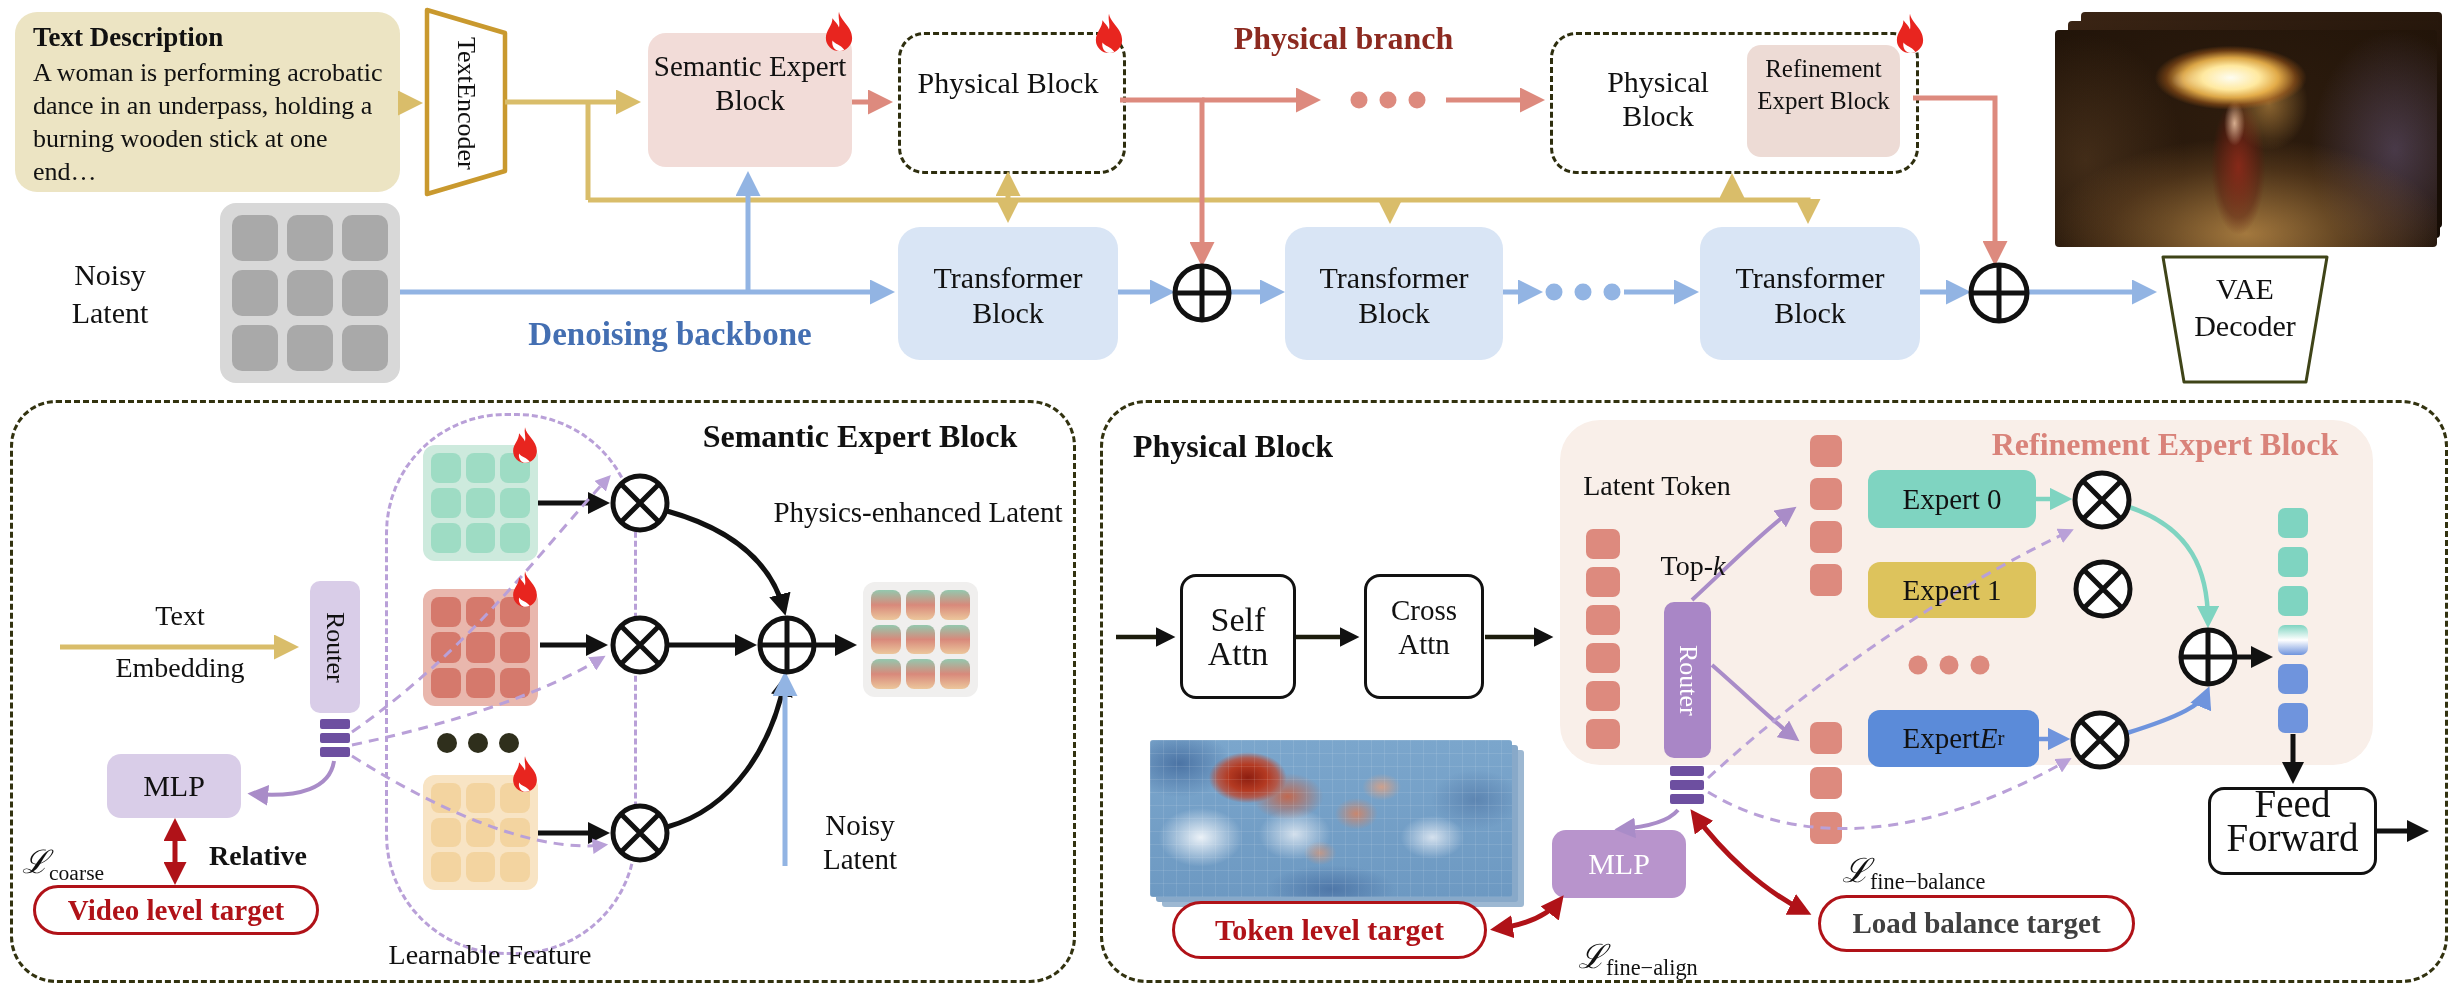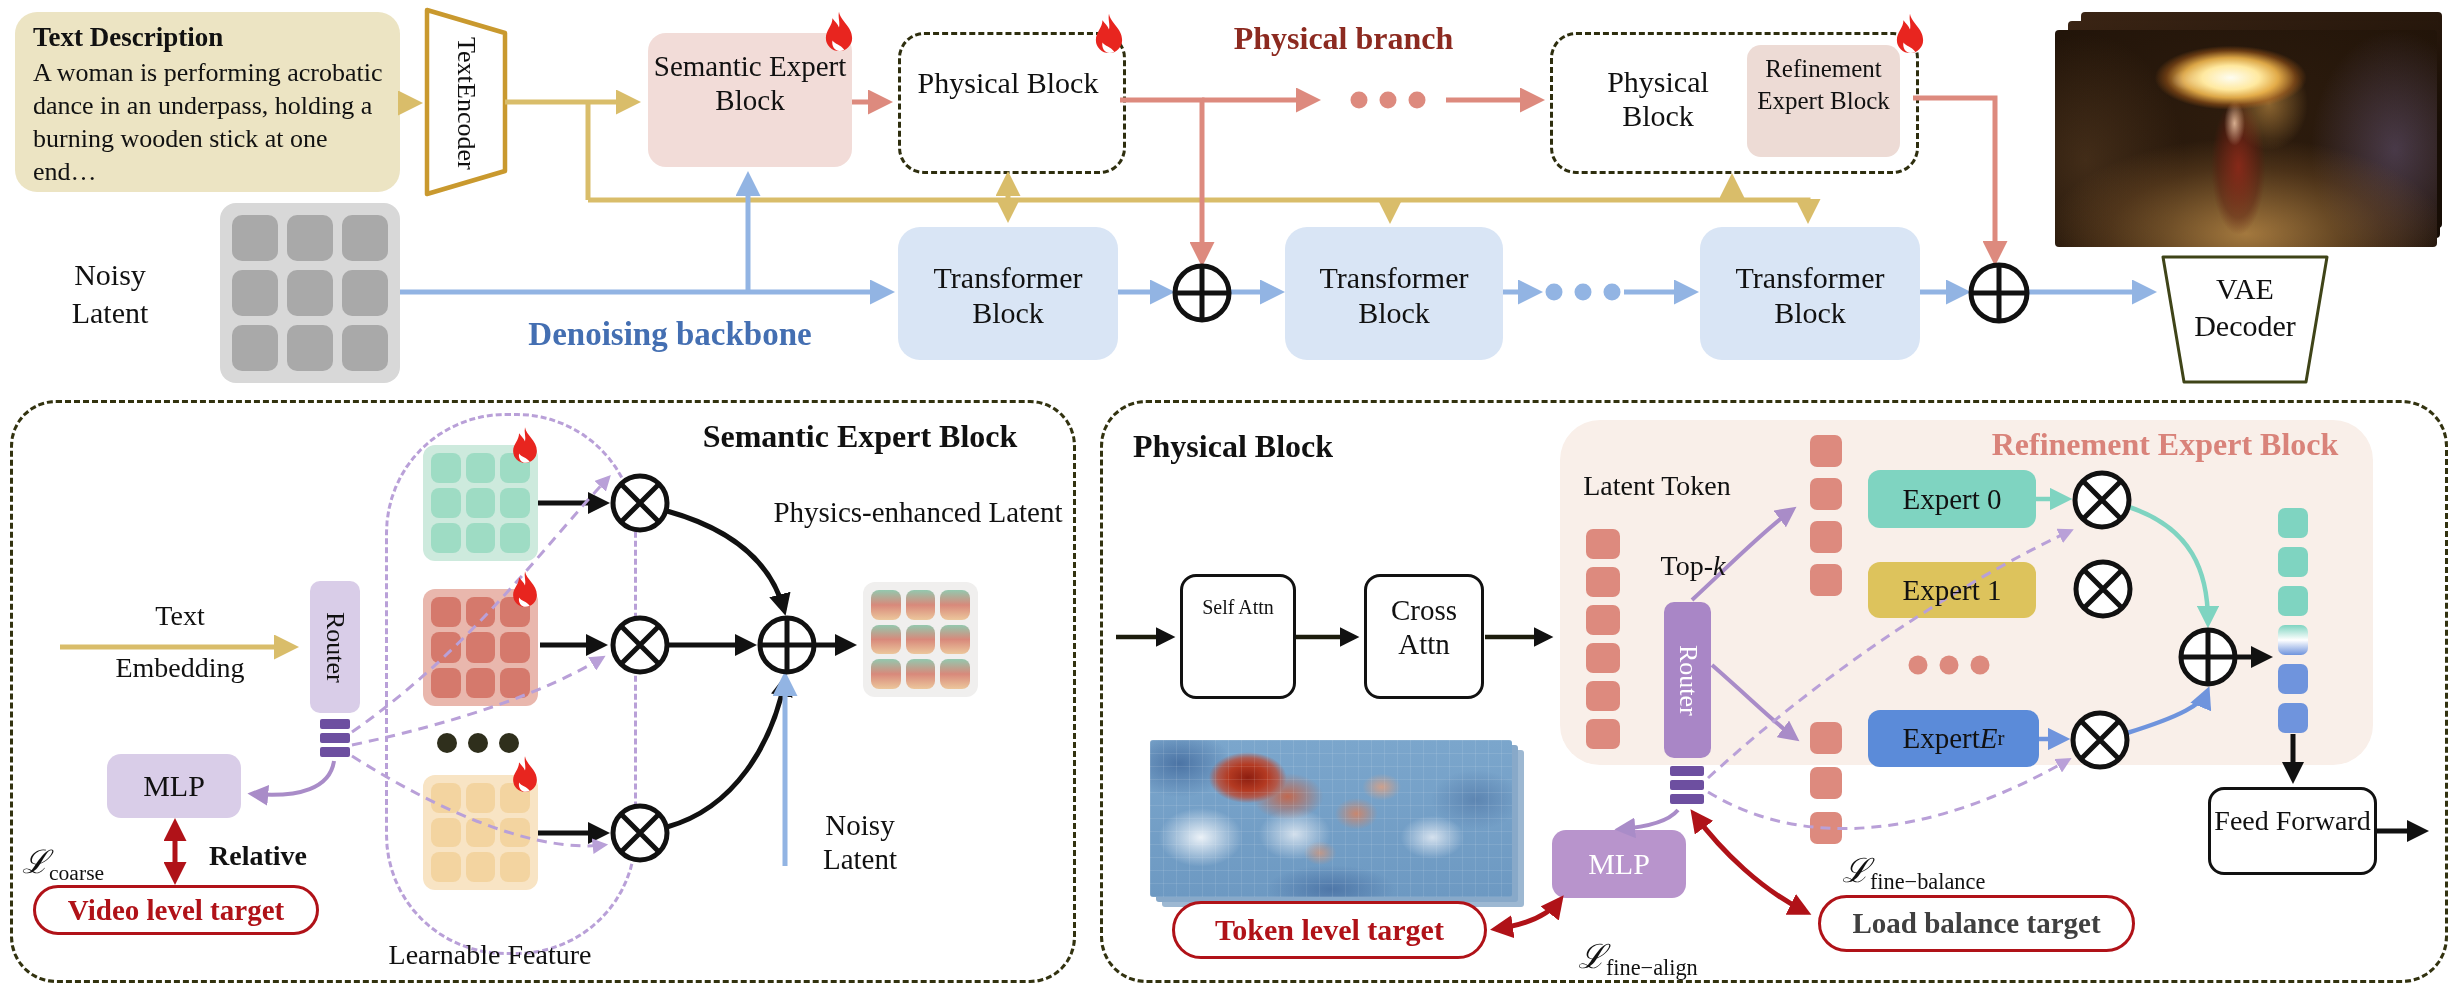--- a/index.html
+++ b/index.html
@@ -425,21 +425,21 @@
   <div class="lbl" style="left:22px;top:838px;width:155px;text-align:left;font-size:30px;">
     <span class="lsym">ℒ</span><sub>coarse</sub>
   </div>
   <div class="lbl" style="left:198px;top:840px;width:120px;font-size:28px;font-weight:bold;">Relative</div>
   <div class="lbl flexc" style="left:33px;top:885px;width:286px;height:50px;font-size:29px;font-weight:bold;color:#b01218;">Video level target</div>
   <div class="lbl" style="left:365px;top:939px;width:250px;font-size:28px;">Learnable Feature</div>
   <div class="lbl" style="left:763px;top:494px;width:310px;font-size:29px;line-height:36px;">Physics-enhanced Latent</div>
   <div class="lbl" style="left:800px;top:808px;width:120px;font-size:29px;line-height:34px;">Noisy Latent</div>
 
   <div class="lbl" style="left:1133px;top:428px;width:300px;text-align:left;font-size:32px;font-weight:bold;">Physical Block</div>
-  <div class="lbl flexc" style="left:1180px;top:544px;width:116px;height:125px;font-size:20px;line-height:34px;">Self Attn</div>
+  <div class="lbl flexc" style="left:1180px;top:574px;width:116px;height:125px;font-size:34px;line-height:34px;">Self Attn</div>
   <div class="lbl flexc" style="left:1364px;top:574px;width:120px;height:105px;font-size:29px;line-height:34px;">Cross Attn</div>
   <div class="lbl" style="left:1562px;top:470px;width:190px;font-size:28px;">Latent Token</div>
   <div class="lbl" style="left:1638px;top:550px;width:110px;font-size:28px;">
     <span>Top-</span><i>k</i>
   </div>
   <div class="vertical abs" style="left:1664px;top:604px;width:47px;height:152px;font-size:26px;color:#fff;">
     <div>Router</div>
   </div>
   <div class="lbl" style="left:1960px;top:426px;width:410px;font-size:32px;font-weight:bold;color:#d9837a;">Refinement Expert Block</div>
   <div class="lbl flexc" style="left:1868px;top:470px;width:168px;height:58px;font-size:29px;">Expert 0</div>
@@ -451,15 +451,15 @@
   </div>
   <div class="lbl flexc" style="left:1552px;top:830px;width:134px;height:68px;font-size:30px;color:#fff;">MLP</div>
   <div class="lbl flexc" style="left:1172px;top:901px;width:315px;height:58px;font-size:30px;font-weight:bold;color:#b01218;">Token level target</div>
   <div class="lbl" style="left:1842px;top:846px;width:250px;text-align:left;font-size:31px;">
     <span class="lsym">ℒ</span><sub>fine−balance</sub>
   </div>
   <div class="lbl" style="left:1578px;top:932px;width:220px;text-align:left;font-size:31px;">
     <span class="lsym">ℒ</span><sub>fine−align</sub>
   </div>
   <div class="lbl flexc" style="left:1818px;top:895px;width:317px;height:57px;font-size:29px;font-weight:bold;color:#404040;">Load balance target</div>
-  <div class="lbl flexc" style="left:2208px;top:787px;width:169px;height:68px;font-size:28px;line-height:34px;">Feed Forward</div>
+  <div class="lbl flexc" style="left:2208px;top:787px;width:169px;height:68px;font-size:39px;line-height:34px;">Feed Forward</div>
 
 </div>
 
 </body></html>

